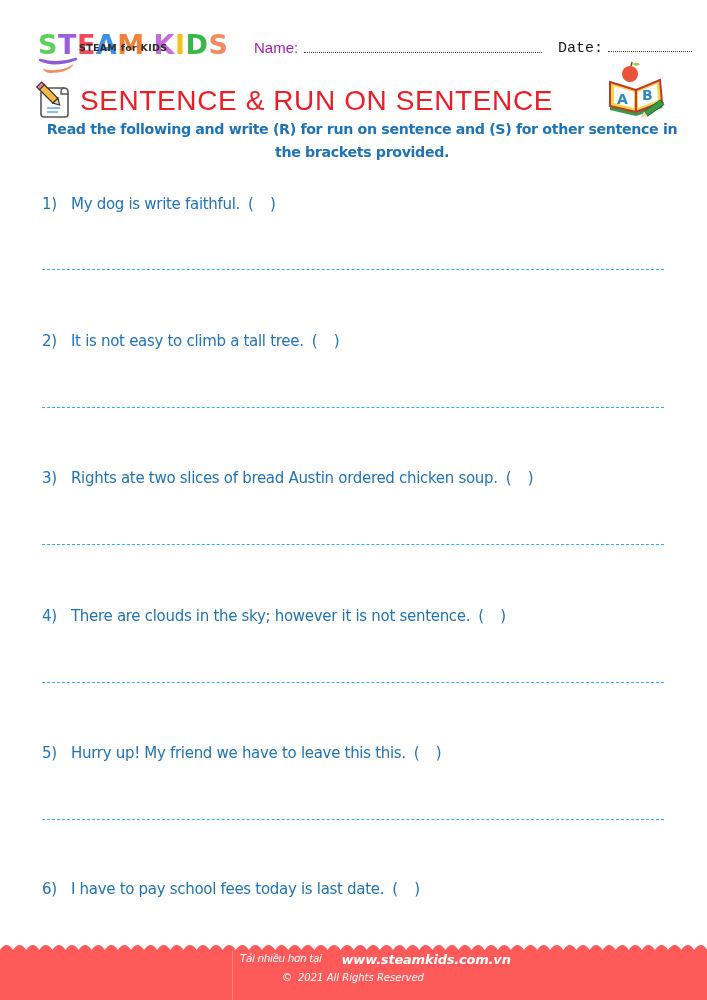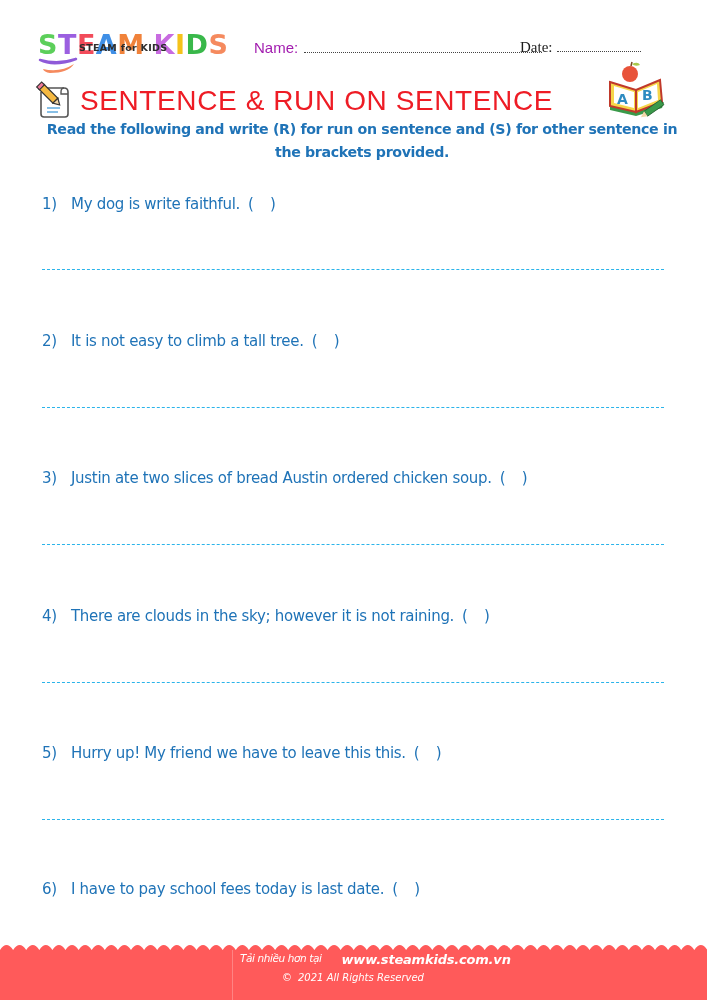--- a/index.html
+++ b/index.html
@@ -68,23 +68,23 @@
     }
     .name-line {
       display: inline-block;
       width: 238px;
       margin-left: 6px;
       border-bottom: 1px dotted #444;
       height: 12px;
     }
     .date-field {
       position: absolute;
-      left: 520px;
+      left: 558px;
       top: 39px;
-      font-family: Liberation Serif, serif;
+      font-family: Liberation Mono, monospace;
       font-size: 15px;
       color: #1b1b1b;
       white-space: nowrap;
       display: flex;
       align-items: baseline;
     }
     .date-line {
       display: inline-block;
       width: 84px;
       margin-left: 5px;
@@ -291,26 +291,26 @@
   <span class="q-num">1)</span><span>My dog is write faithful.</span><span class="q-bracket">( )</span>
 </div>
 <div class="answer-line" style="top:269px"></div>
 
 <div class="question" style="top:331px">
   <span class="q-num">2)</span><span>It is not easy to climb a tall tree.</span><span class="q-bracket">( )</span>
 </div>
 <div class="answer-line" style="top:407px"></div>
 
 <div class="question" style="top:468px">
-  <span class="q-num">3)</span><span>Justin ate two slices of bread Austin ordered chicken soup.</span><span class="q-bracket">( )</span>
+  <span class="q-num">3)</span><span>Rights ate two slices of bread Austin ordered chicken soup.</span><span class="q-bracket">( )</span>
 </div>
 <div class="answer-line" style="top:544px"></div>
 
 <div class="question" style="top:606px">
-  <span class="q-num">4)</span><span>There are clouds in the sky; however it is not raining.</span><span class="q-bracket">( )</span>
+  <span class="q-num">4)</span><span>There are clouds in the sky; however it is not sentence.</span><span class="q-bracket">( )</span>
 </div>
 <div class="answer-line" style="top:682px"></div>
 
 <div class="question" style="top:743px">
   <span class="q-num">5)</span><span>Hurry up! My friend we have to leave this this.</span><span class="q-bracket">( )</span>
 </div>
 <div class="answer-line" style="top:819px"></div>
 
 <div class="question" style="top:879px">
   <span class="q-num">6)</span><span>I have to pay school fees today is last date.</span><span class="q-bracket">( )</span>

